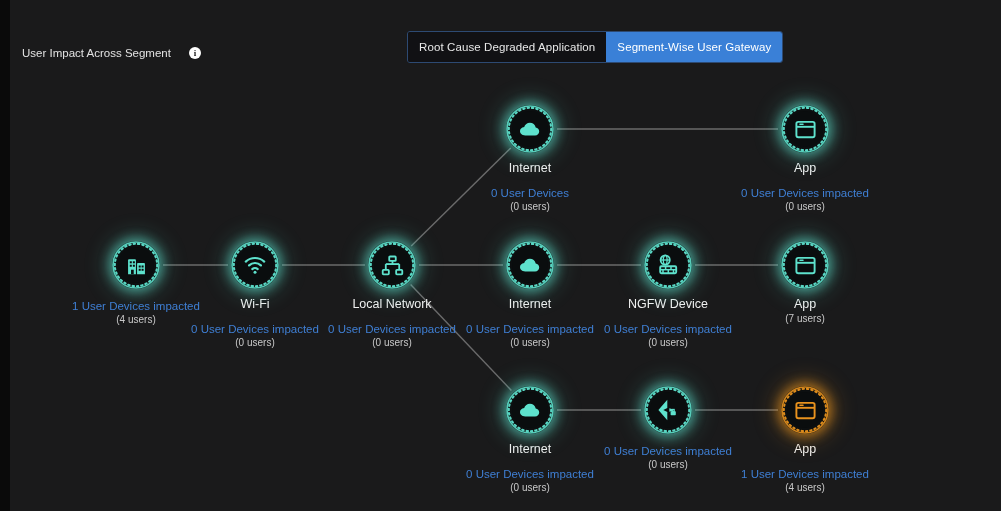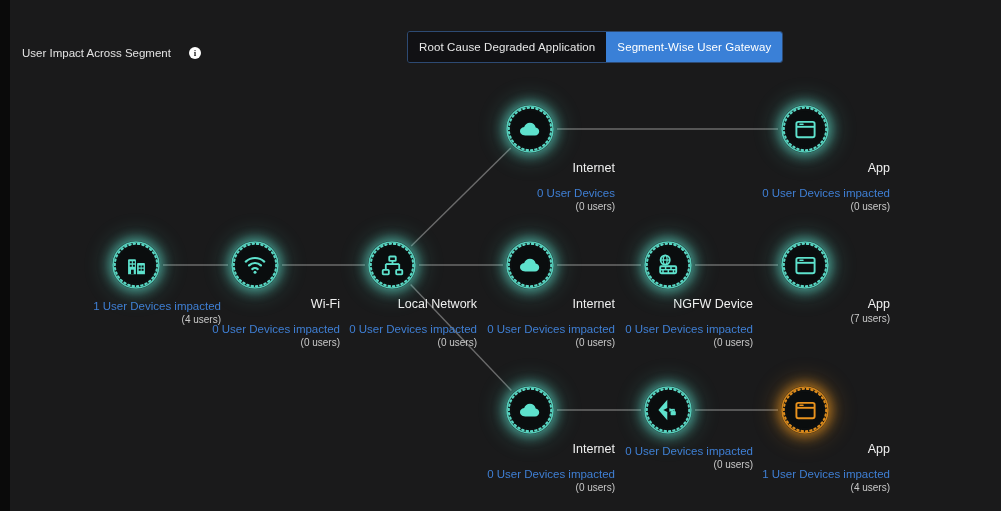--- a/index.html
+++ b/index.html
@@ -58,21 +58,21 @@
   }
 
   
   .canvas { position: absolute; left: 0; top: 0; width: 991px; height: 511px; }
   svg.edges { position: absolute; left: 0; top: 0; width: 991px; height: 511px; }
 
   .node {
     position: absolute;
     width: 170px;
     margin-left: -85px;
-    text-align: right;
+    text-align: center;
     cursor: pointer;
   }
   .ring {
     position: relative;
     width: 48px; height: 48px;
     margin: 0 auto;
     border-radius: 50%;
     background: #0c0f10;
   }
   .ring .glow {

